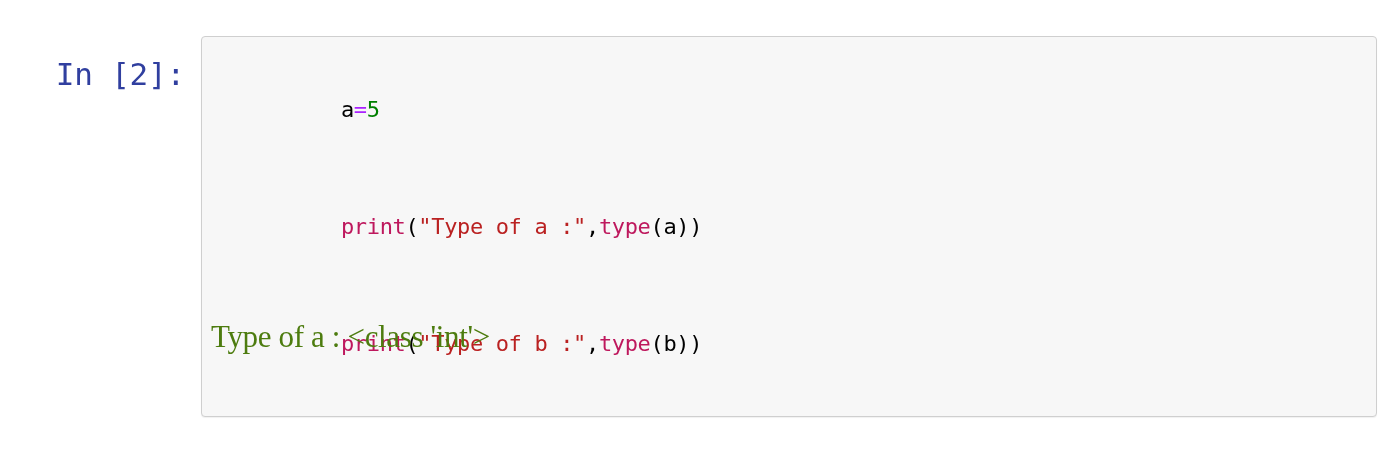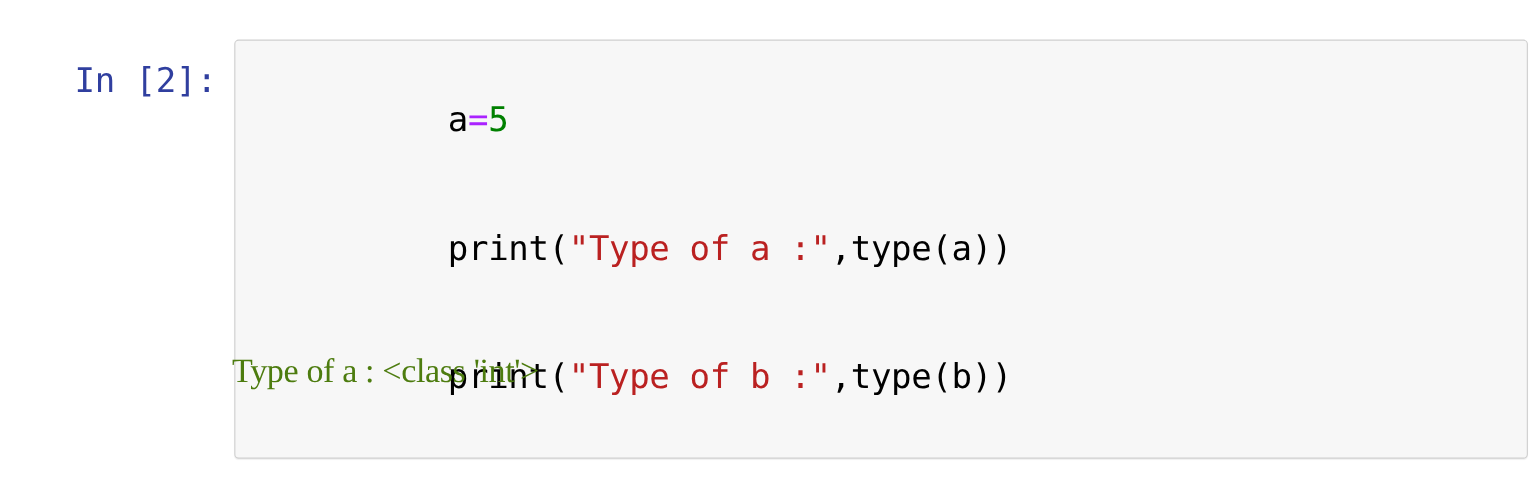--- a/index.html
+++ b/index.html
@@ -36,51 +36,50 @@
     box-sizing: border-box;
     padding-right: 16px;
     text-align: right;
     color: #303F9F;
     font-family: "DejaVu Sans Mono", monospace;
     font-size: 31px;
     line-height: 39px;
     padding-top: 19px;
     white-space: pre;
     letter-spacing: -0.2px;
-    margin-left: 12px;
   }
 
   .input-area {
     width: 1176px;
     box-sizing: border-box;
   }
 
   .code-box {
     box-sizing: border-box;
     width: 1176px;
     background: #f7f7f7;
     border: 1px solid #cfcfcf;
     border-radius: 4px;
     padding: 14px 10px 14px 10px;
     box-shadow: 0 1px 1px rgba(0,0,0,0.06);
   }
 
   .code-line {
     font-family: "DejaVu Sans Mono", monospace;
-    font-size: 31px;
+    font-size: 22px;
     line-height: 39px;
     white-space: pre;
     color: #000000;
     letter-spacing: -0.35px;
   }
 
   
   .tok-op   { color: #AA22FF; }
   .tok-num  { color: #008000; }
-  .tok-bi   { color: #000000; }
+  .tok-bi   { color: #be185d; }
   .tok-str  { color: #BA2121; }
   .tok-pun  { color: #000000; }
   .tok-name { color: #000000; }
 
   
   .out-row {
     position: absolute;
     left: 0;
     top: 317px;
     width: 1400px;

